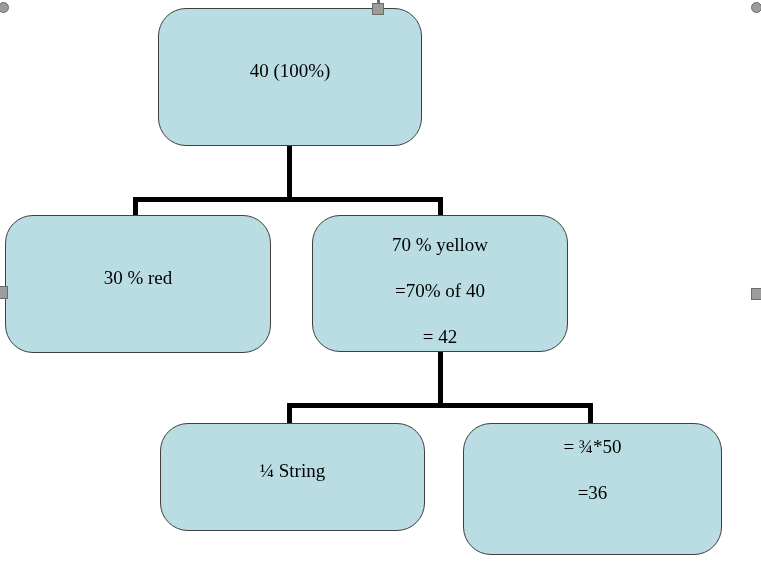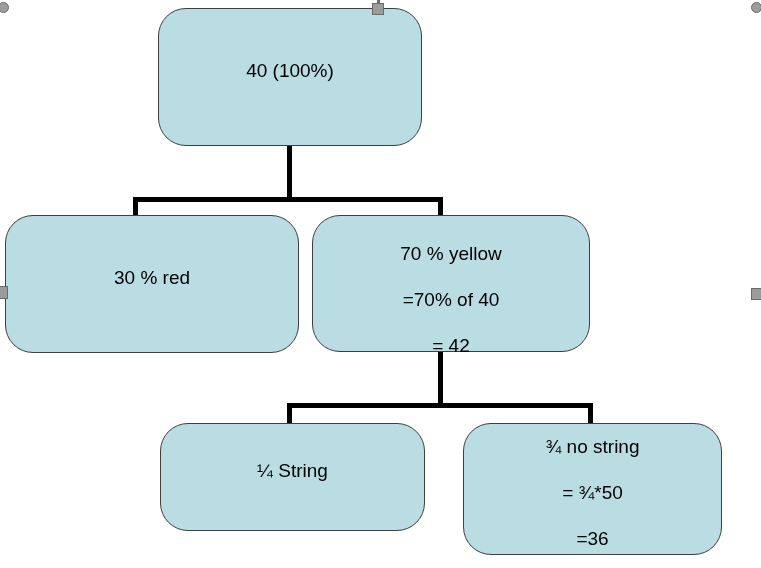--- a/index.html
+++ b/index.html
@@ -3,21 +3,21 @@
 <meta charset="utf-8">
 <style>
   html, body { margin: 0; padding: 0; background: #ffffff; }
 
   .canvas {
     position: relative;
     width: 761px;
     height: 568px;
     background: var(--background, #ffffff);
     overflow: hidden;
-    font-family: Liberation Sans, sans-serif;
+    font-family: Liberation Serif, serif;
   }
 
   
   .node {
     position: absolute;
     box-sizing: border-box;
     background: var(--node-fill, #b9dde2);
     border: 1.5px solid var(--node-border, #3f3f3f);
     border-radius: 28px;
     color: #000;
@@ -26,22 +26,22 @@
     display: flex;
     flex-direction: column;
     align-items: center;
     text-align: center;
   }
   .node.single { justify-content: center; padding-bottom: 13px; }
   .node.multi  { justify-content: flex-start; }
   .node.multi .line + .line { margin-top: 22px; }
 
   .node-root      { left: 158px; top:   8px; width: 264px; height: 138px; }
-  .node-red       { left:   5px; top: 215px; width: 294px; height: 138px; }
-  .node-yellow    { left: 312px; top: 215px; width: 278px; height: 137px; padding-top: 26px; align-items: center; }
+  .node-red       { left:   5px; top: 215px; width: 266px; height: 138px; }
+  .node-yellow    { left: 312px; top: 215px; width: 256px; height: 137px; padding-top: 17px; align-items: center; }
   .node-string    { left: 160px; top: 423px; width: 265px; height: 108px; }
   .node-no-string { left: 463px; top: 423px; width: 259px; height: 132px; padding-top: 11px; }
 
   
   .conn { position: absolute; background: var(--connector, #000000); }
   .c-v1  { left: 287px; top: 145px; width:   5px; height: 55px; }
   .c-h1  { left: 133px; top: 197px; width: 310px; height:  5px; }
   .c-d1l { left: 133px; top: 200px; width:   5px; height: 16px; }
   .c-d1r { left: 438px; top: 200px; width:   5px; height: 16px; }
   .c-v2  { left: 438px; top: 351px; width:   5px; height: 55px; }
@@ -93,21 +93,20 @@
     <div class="line">70 % yellow</div>
     <div class="line">=70% of 40</div>
     <div class="line">= 42</div>
   </div>
 
   <div class="node single node-string">
     <div class="line">¼ String</div>
   </div>
 
   <div class="node multi node-no-string">
-    <div class="line">¾ no string</div>
     <div class="line">= ¾*50</div>
     <div class="line">=36</div>
   </div>
 
   <div class="h-stem"></div>
   <div class="handle h-circle h-tl"></div>
   <div class="handle h-square h-tc"></div>
   <div class="handle h-circle h-tr"></div>
   <div class="handle h-square h-ml"></div>
   <div class="handle h-square h-mr"></div>

